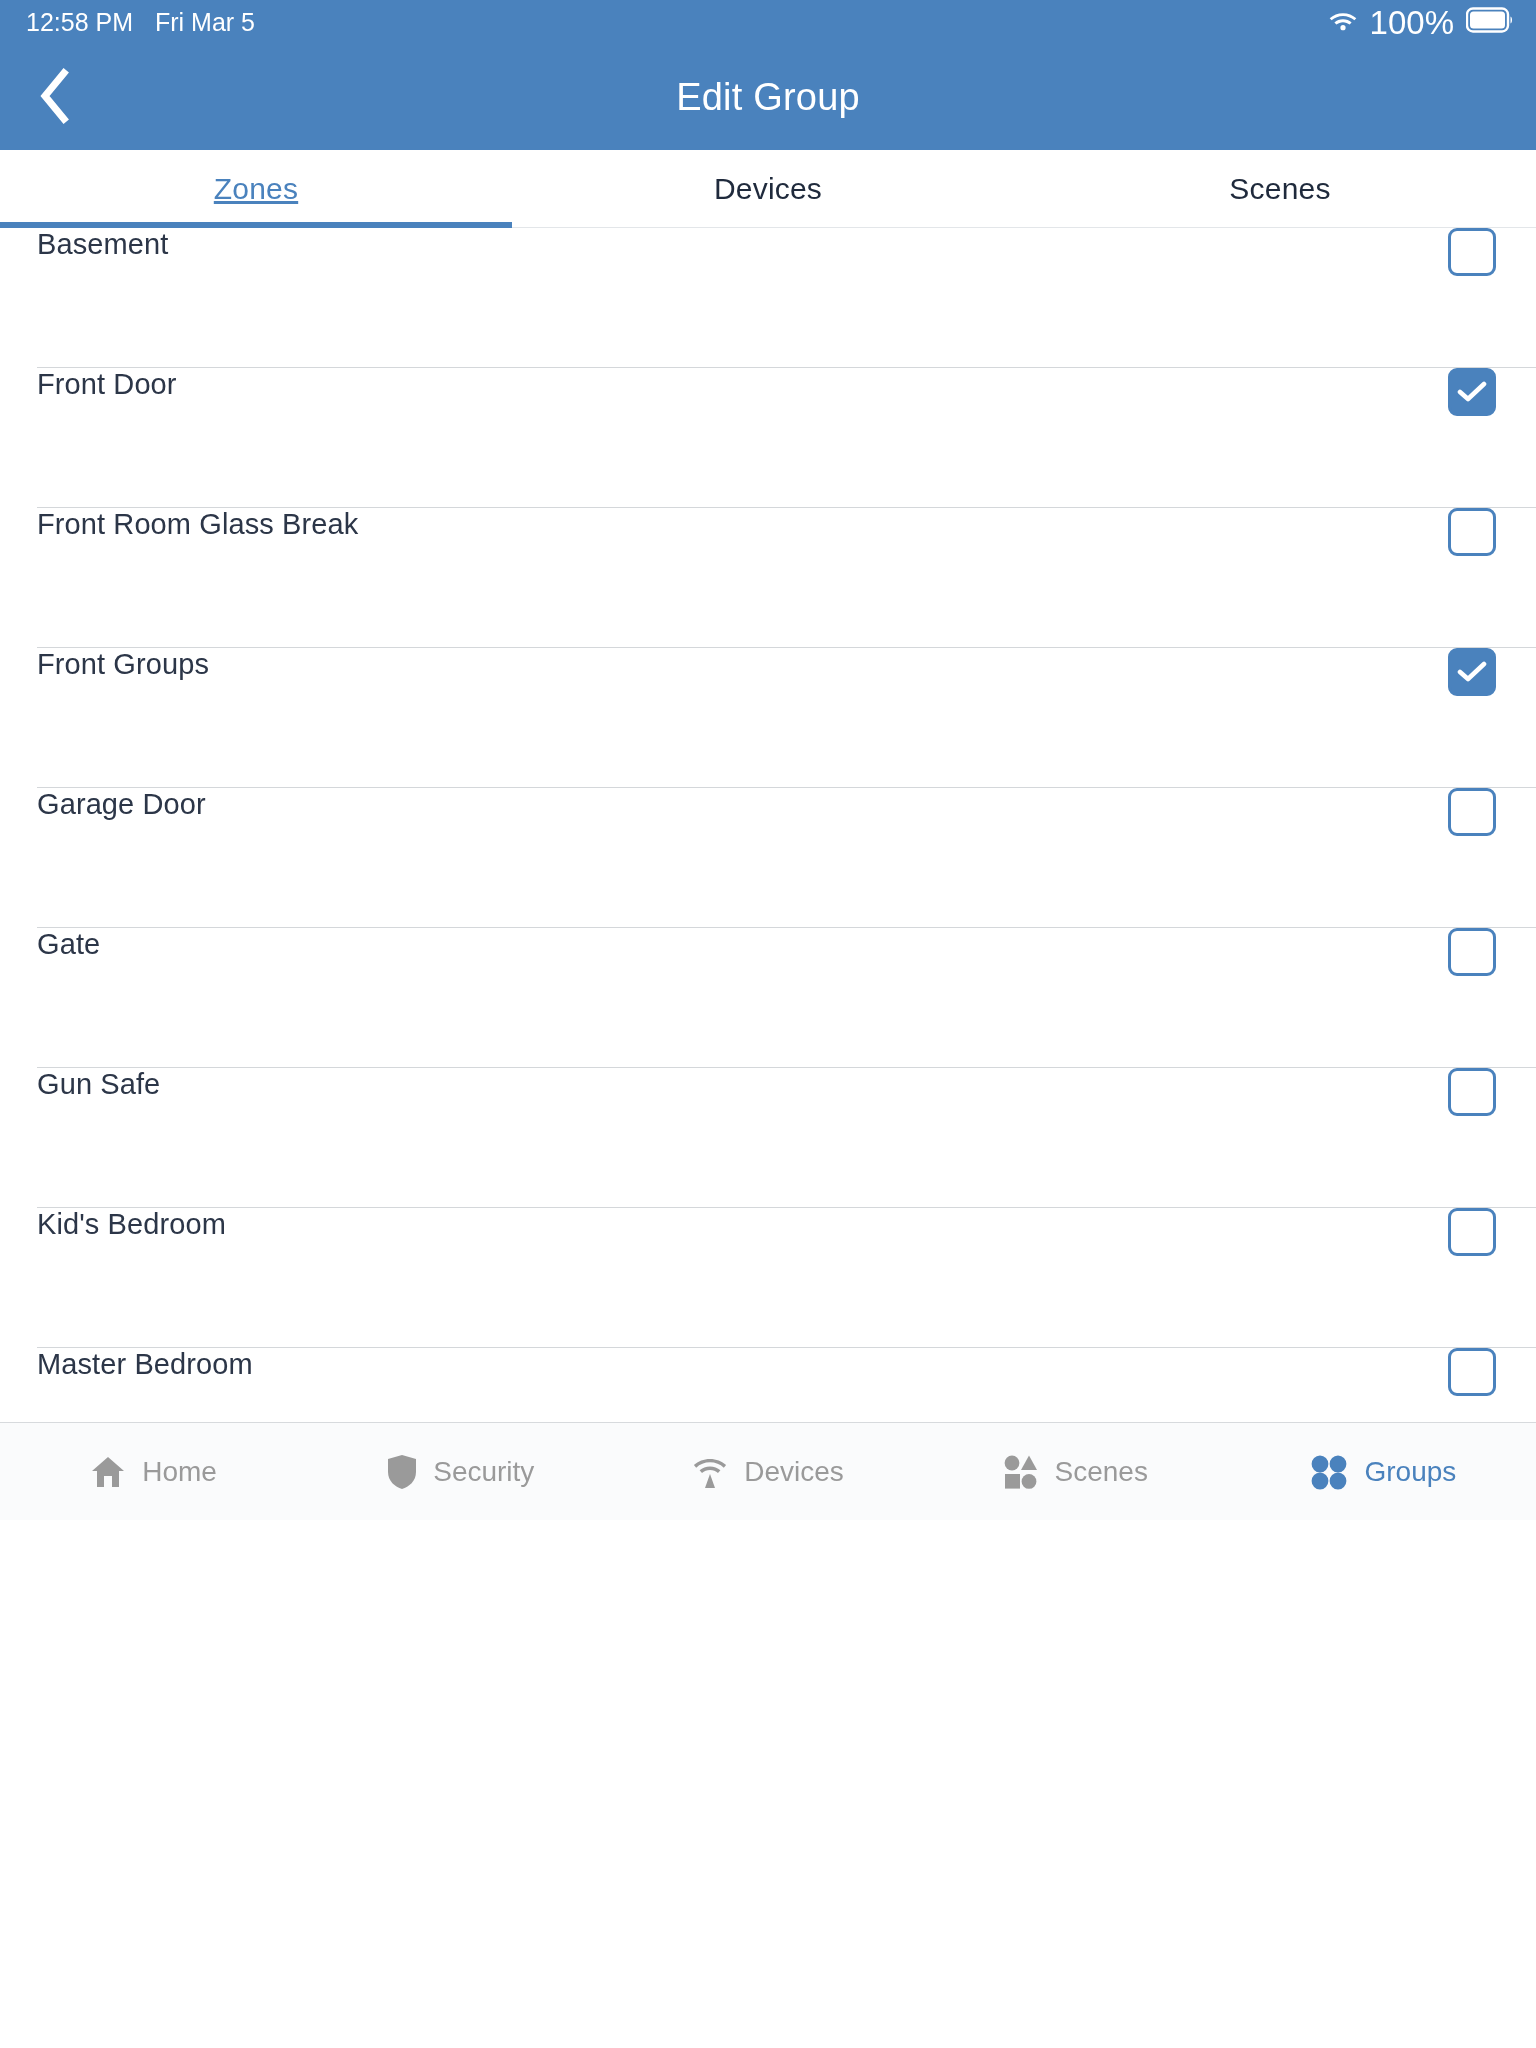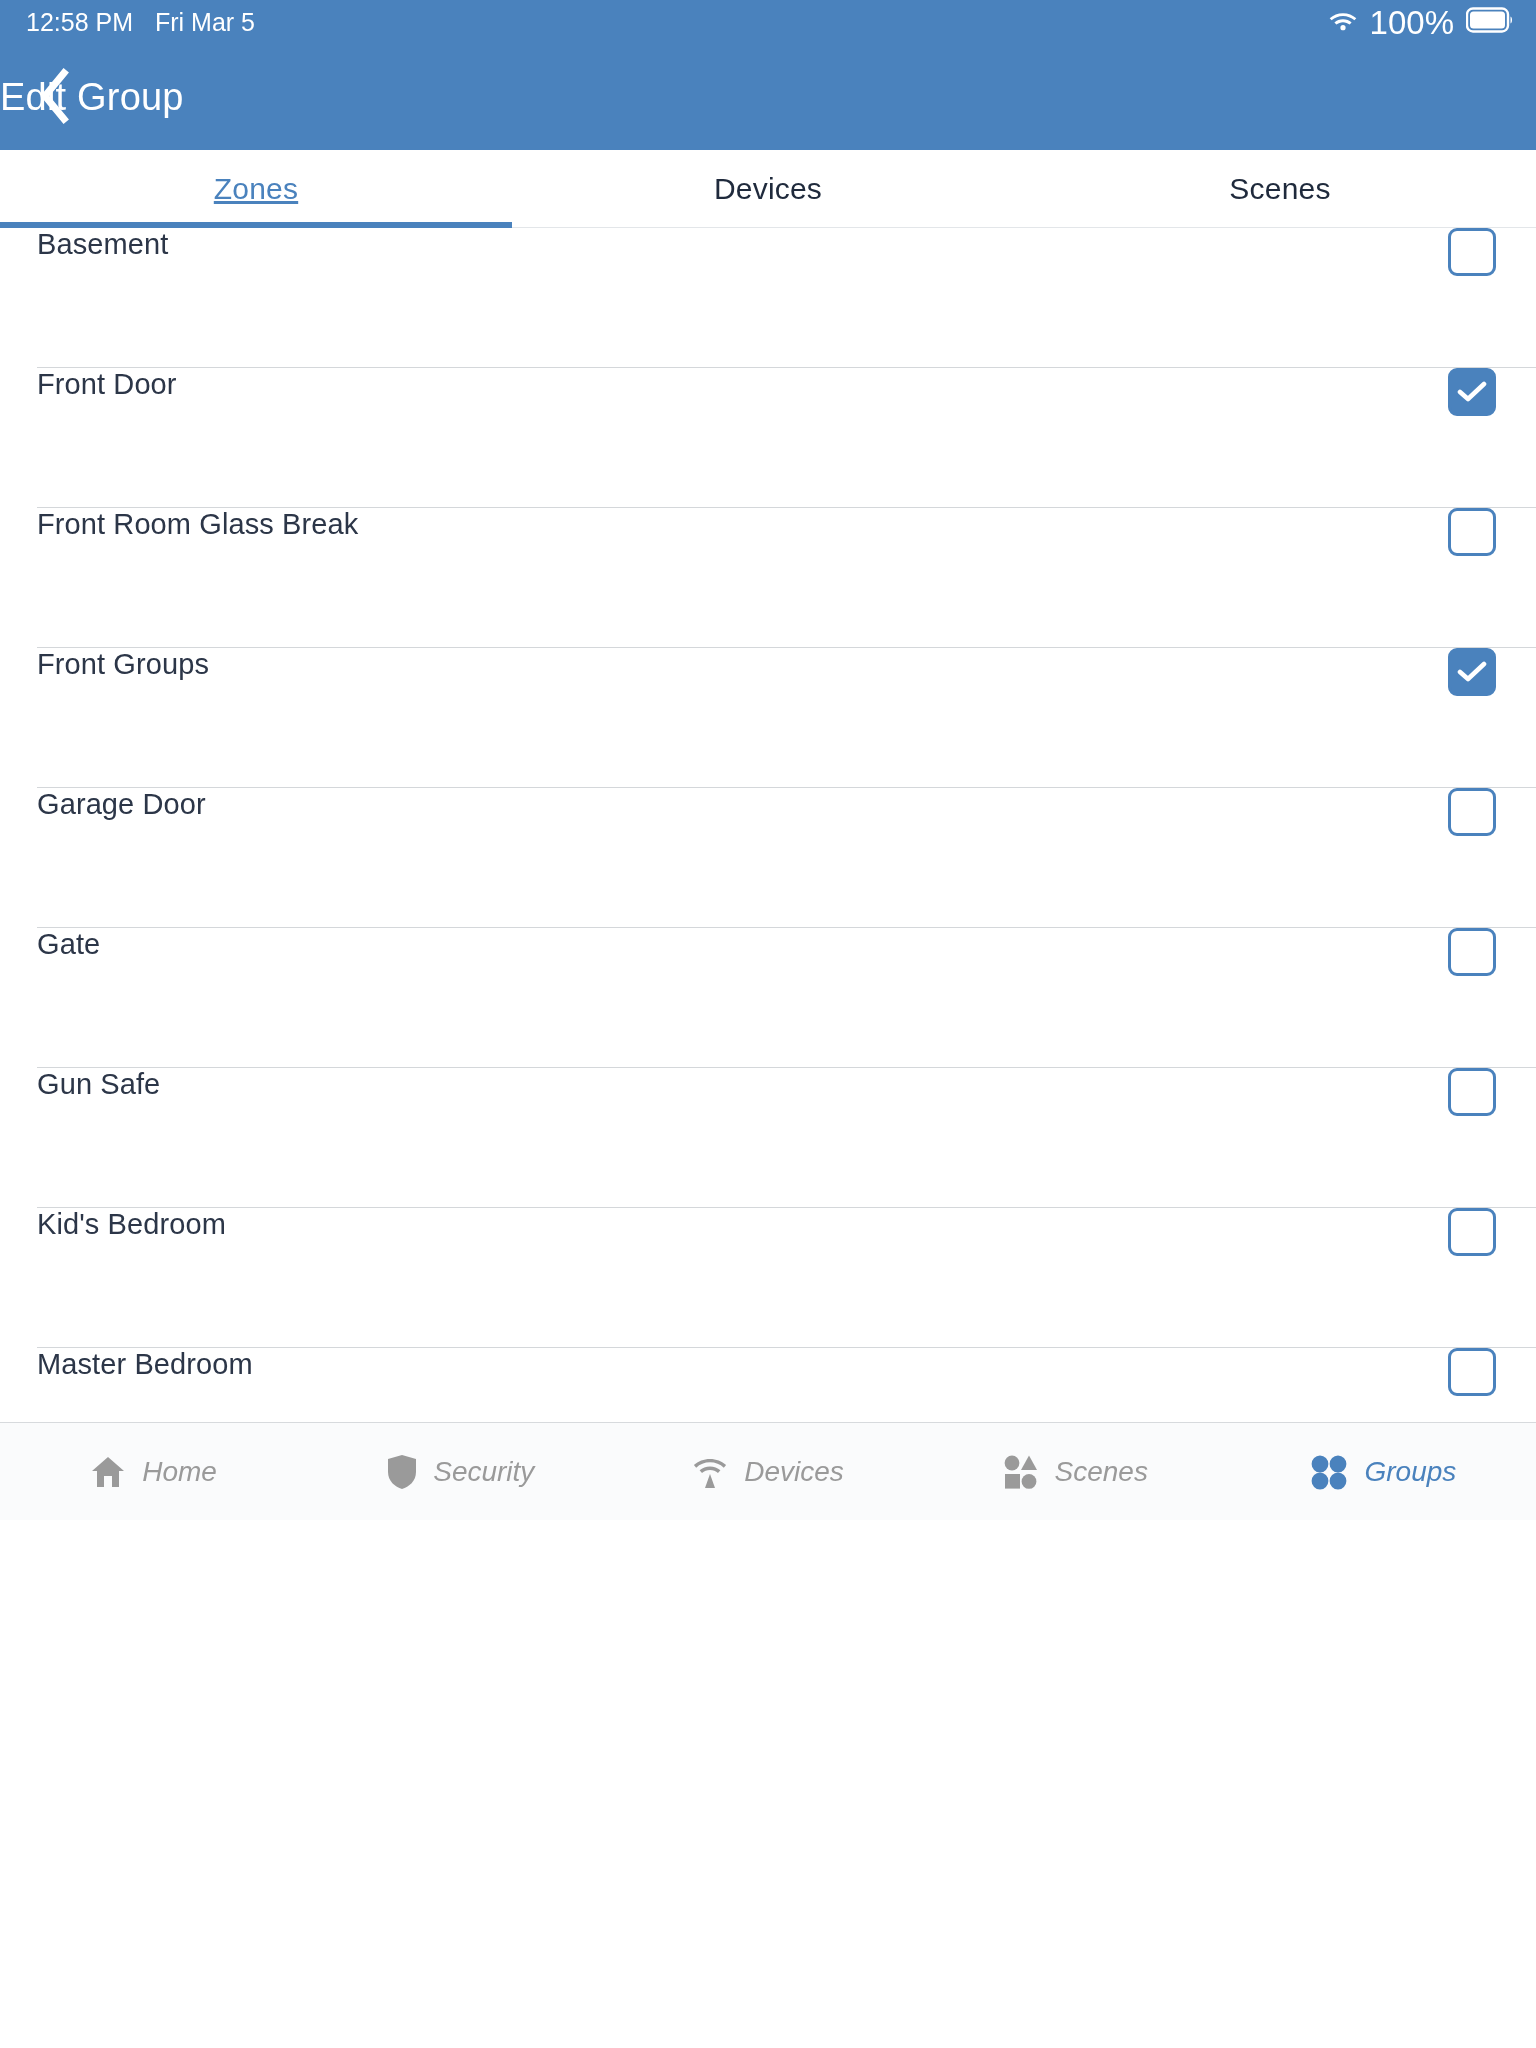--- a/index.html
+++ b/index.html
@@ -58,21 +58,21 @@
     transform: translateY(-50%);
     width: 64px;
     height: 64px;
     display: flex;
     align-items: center;
     justify-content: center;
     cursor: pointer;
   }
   .nav-title {
     width: 100%;
-    text-align: left;
+    text-align: center;
     color: #ffffff;
     font-size: 38px;
     font-weight: 400;
     letter-spacing: 0.2px;
   }
 
   
   .group-panel {
     background: #eff2f5;
     flex: 0 0 192px;
@@ -192,21 +192,20 @@
   }
   .bottom-item {
     flex: 1 1 0;
     display: flex;
     align-items: center;
     justify-content: center;
     gap: 16px;
     color: #9a9a9a;
     font-size: 28px;
     cursor: pointer;
-    font-style: italic;
   }
   .bottom-item.active { color: #4a82bd; }
   .bottom-icon { display: flex; align-items: center; }
 </style>
 </head>
 <body>
 
 <div id="app">
 
   <div class="status-bar">

